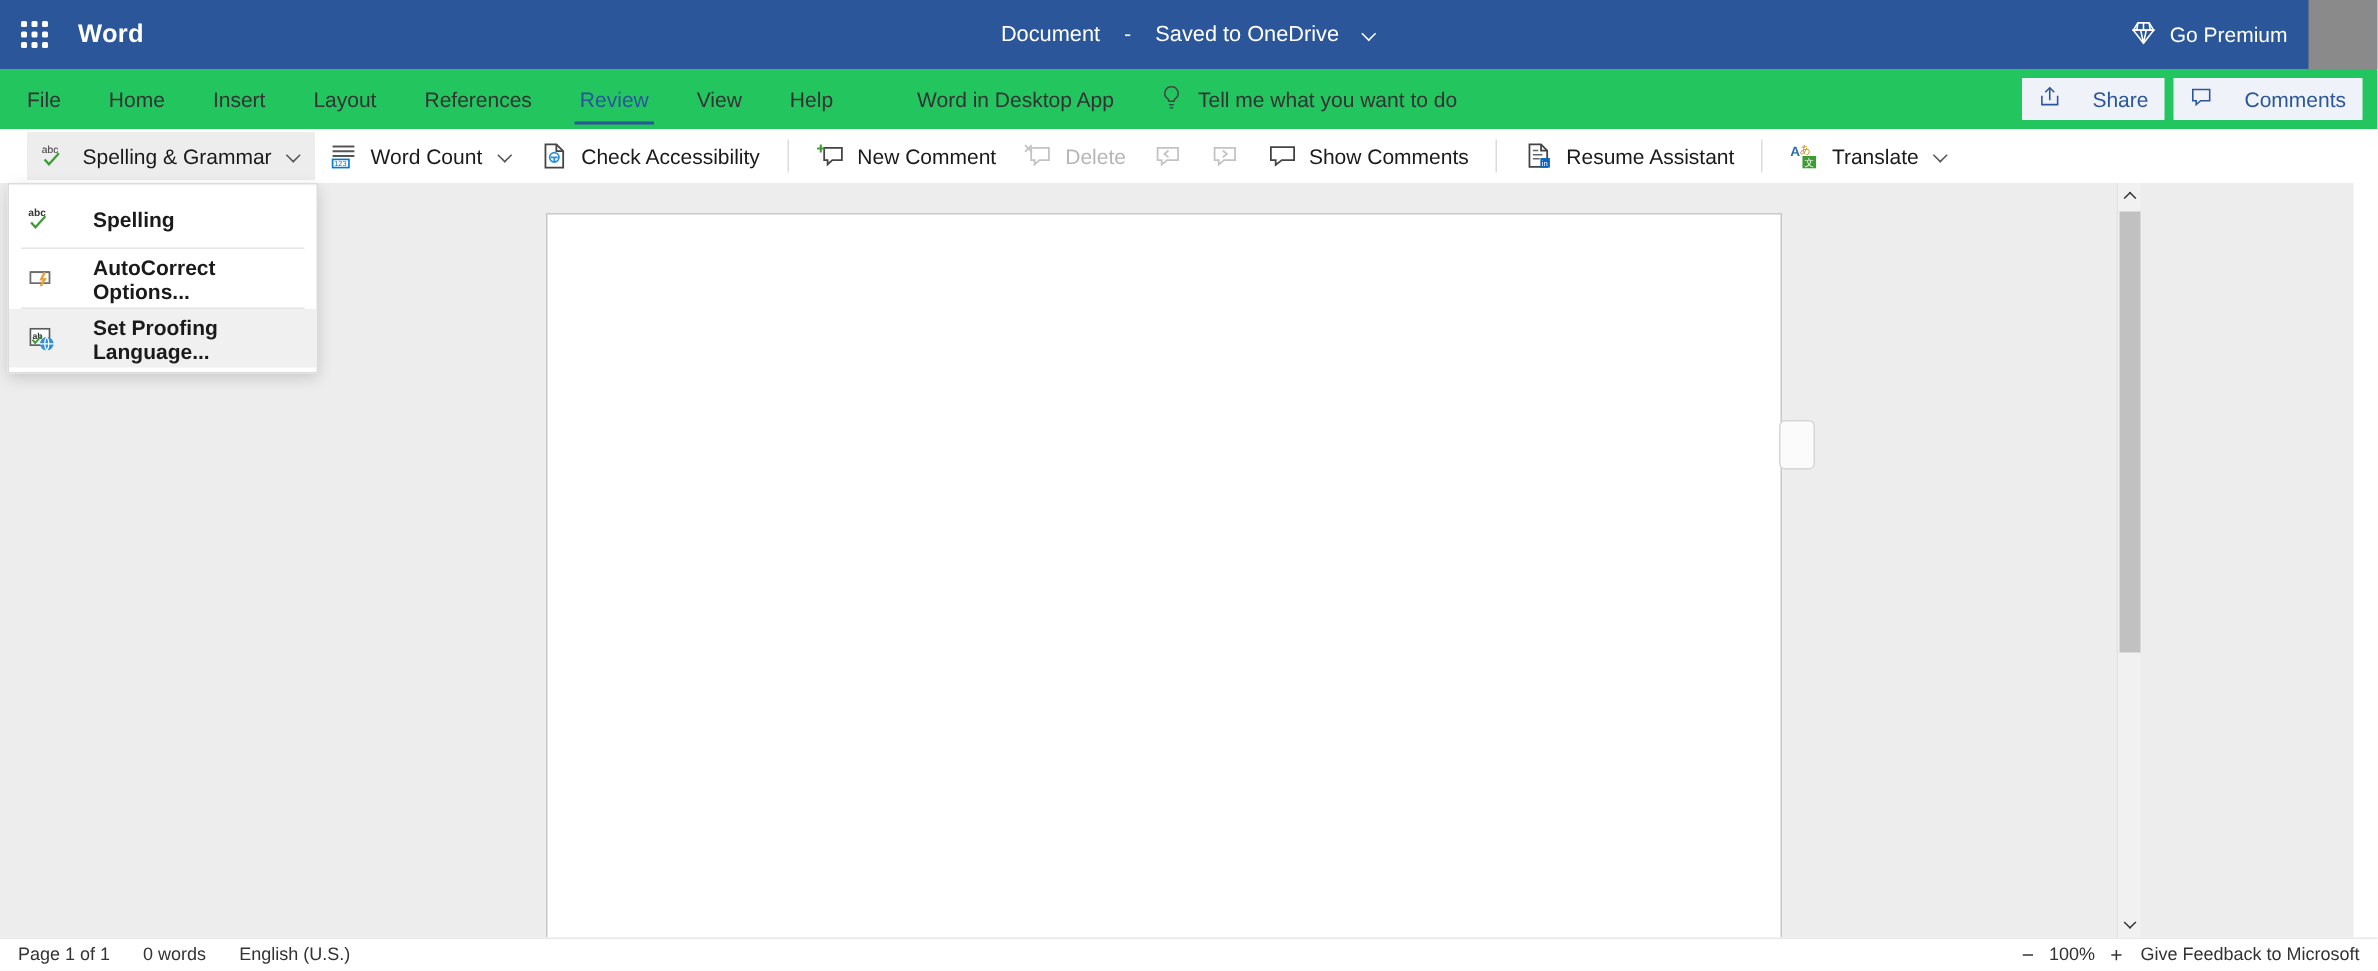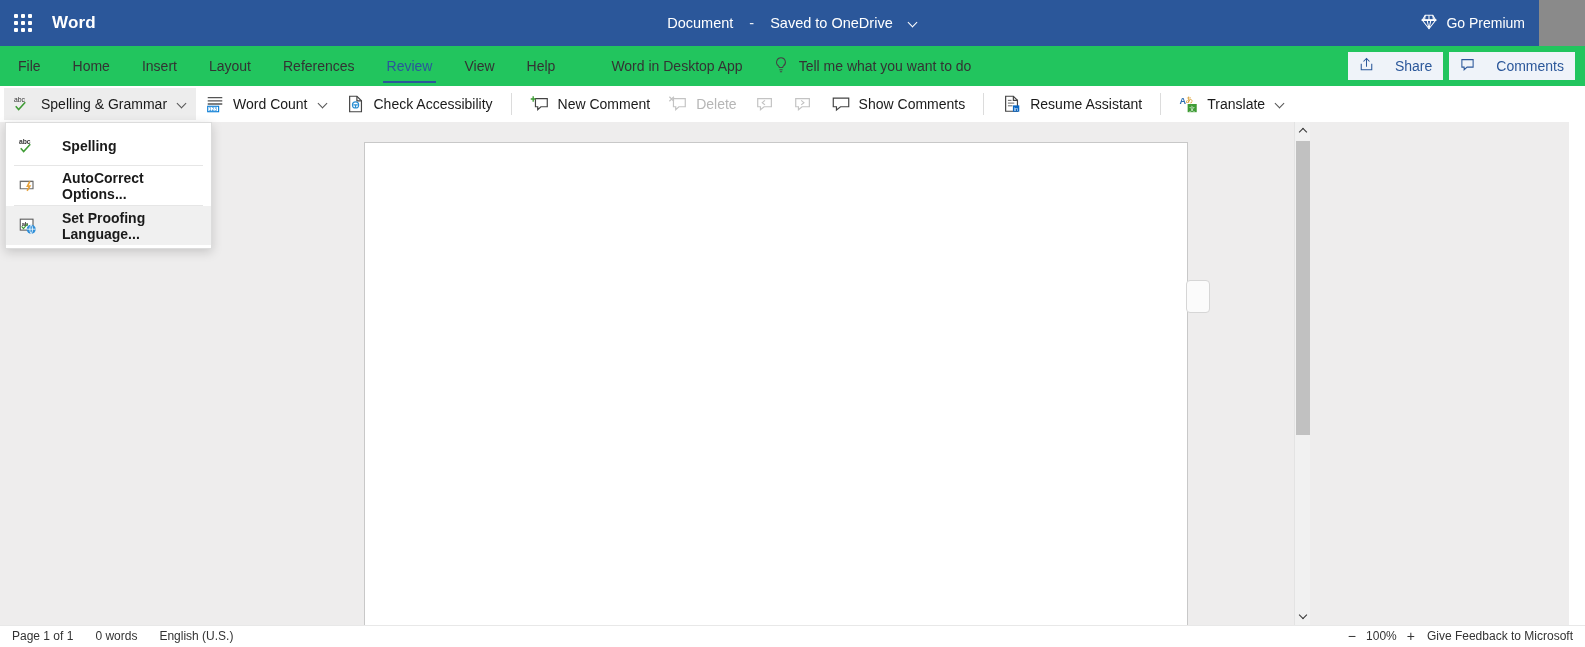--- a/index.html
+++ b/index.html
@@ -2,21 +2,21 @@
 <html><head>
 <meta charset="utf-8">
 <style>
   * { box-sizing: border-box; margin: 0; padding: 0; }
   html, body {
     width: 1585px; height: 647px;
     font-family: "Liberation Sans", sans-serif;
     background: #ffffff;
     overflow: hidden;
   }
-  .app { position: relative; width: 1310px; height: 647px; }
+  .app { position: relative; width: 1427px; height: 647px; }
 
   
   .titlebar {
     position: absolute; top: 0; left: 0; width: 1585px; height: 46px;
     background: #2b579a; color: #fff;
     display: flex; align-items: center;
   }
   .waffle { width: 46px; height: 46px; display: flex; align-items: center; justify-content: center; cursor: pointer; }
   .waffle-grid { display: grid; grid-template-columns: repeat(3, 4px); grid-template-rows: repeat(3, 4px); gap: 3px; }
   .waffle-grid i { display: block; width: 4px; height: 4px; background: #fff; border-radius: 1px; }
@@ -58,21 +58,21 @@
   .tellme { display: flex; align-items: center; gap: 10px; padding: 0 14px; font-size: 14px; color: #333; cursor: pointer; }
   .tab-right { margin-left: auto; display: flex; align-items: center; padding-right: 10px; gap: 6px; }
   .tbtn {
     display: flex; align-items: center; gap: 21px; font-size: 14px; color: #2b579a;
     background: #eff3f9; padding: 5px 11px; cursor: pointer;
   }
 
   
   .toolbar {
     position: absolute; top: 86px; left: 0; width: 1585px; height: 36px;
-    background: #fff; display: flex; align-items: center; padding-left: 4px;
+    background: #fff; display: flex; align-items: center; padding-left: 18px;
   }
   .tool {
     display: flex; align-items: center; gap: 8px; height: 32px; padding: 0 9px;
     font-size: 14px; color: #1a1a1a; cursor: pointer; white-space: nowrap;
   }
   .tool.disabled { color: #b6b6b6; cursor: default; }
   .tool.opened { background: #ededed; }
   .tool .caret {
     display: inline-block; width: 10px; height: 10px; position: relative; margin-left: 2px; color: #555;
   }

